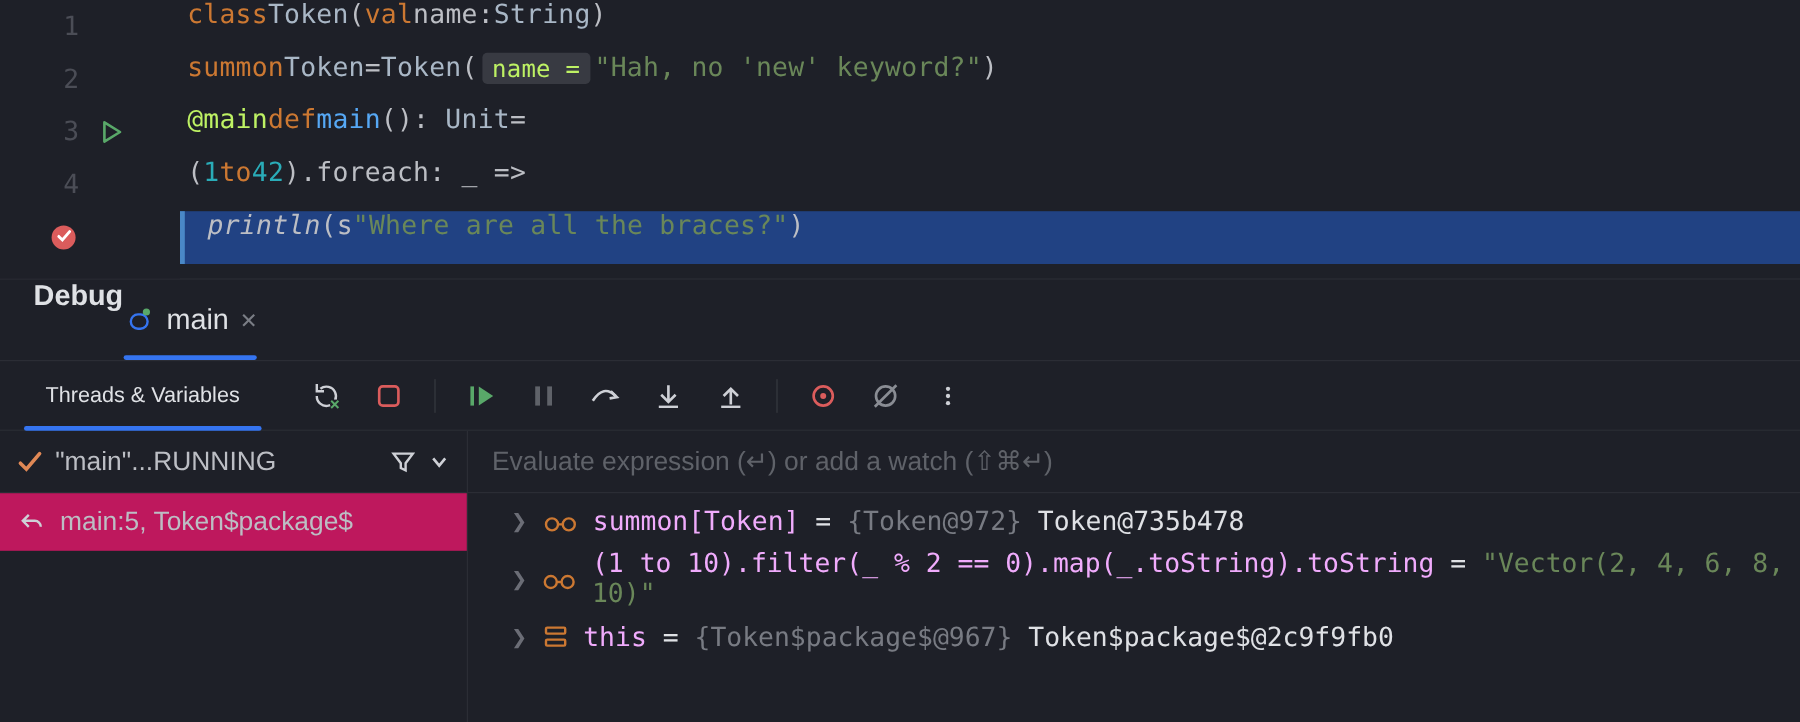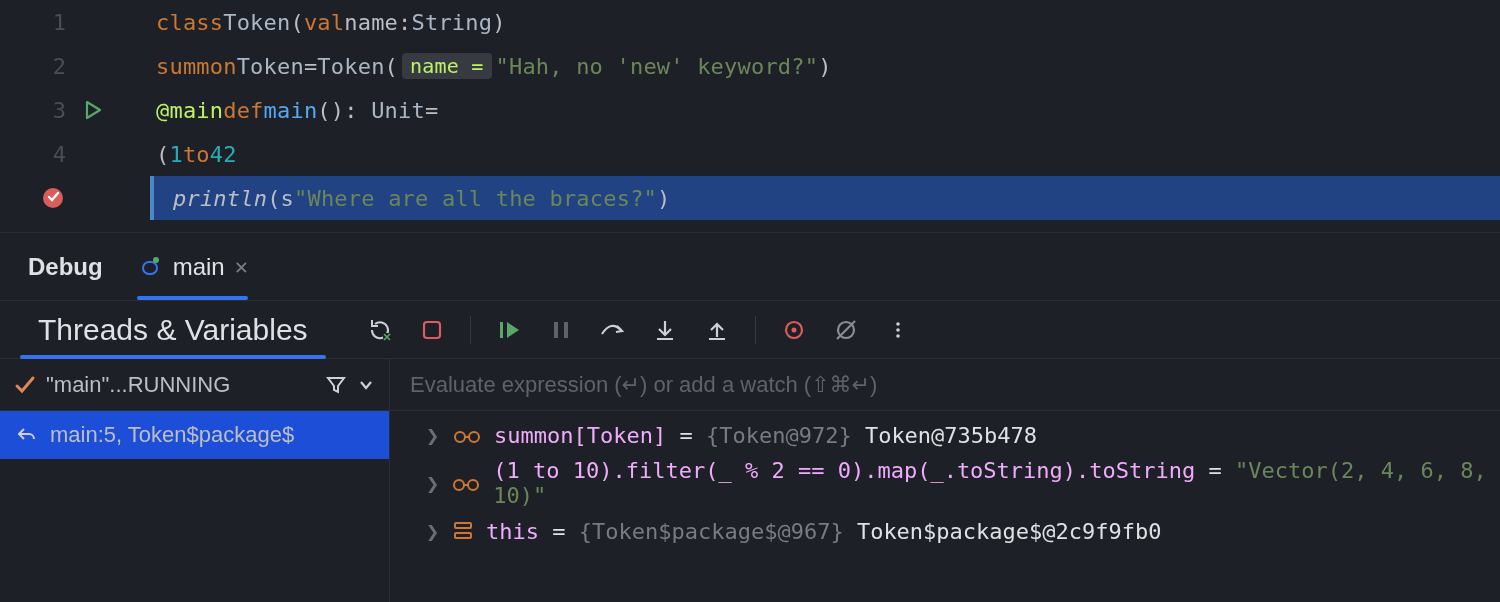--- a/index.html
+++ b/index.html
@@ -8,53 +8,53 @@
   background:#1e2028; color:#bcbec4;
   font-family:'Menlo','Consolas',monospace; font-size:22px;
 }
 
 .editor { display:flex; height:232px; }
 .gutter { width:150px; background:#1e2028; }
 .gline { display:flex; align-items:center; height:44px; }
 .lnum { width:76px; text-align:right; color:#4b4d56; font-size:22px; padding-right:10px; }
 .gicon { width:34px; display:flex; justify-content:center; align-items:center; }
 .code { flex:1; position:relative; }
-.cline { height:44px; display:flex; align-items:center; padding-left:6px; white-space:pre; font-size:22px; letter-spacing:0.2px; }
+.cline { height:44px; display:flex; align-items:flex-start; padding-left:6px; white-space:pre; font-size:22px; letter-spacing:0.2px; }
 .cline.hl { background:#214283; border-left:4px solid #4a88c7; padding-left:19px; }
 
 .kw { color:#cc7832; }
 .type { color:#a9b7c6; }
 .fn { color:#56a8f5; }
 .param { color:#bcbec4; }
 .num { color:#2aacb8; }
 .str { color:#6a8759; }
 .ann { color:#bef264; }
 .it { font-style:italic; }
 .hint { background:#383a42; color:#bef264; border-radius:4px; padding:1px 8px; margin:0 4px; font-size:20px; }
 
-.dbgtabs { height:68px; display:flex; align-items:center; background:#1e2028; padding-left:28px; gap:34px; border-top:1px solid #2b2d35; }
+.dbgtabs { height:68px; display:flex; align-items:flex-start; background:#1e2028; padding-left:28px; border-top:1px solid #2b2d35; }
 .dbg-title { font-family:-apple-system,'Segoe UI',sans-serif; font-size:24px; font-weight:700; color:#dfe1e5; }
 .dbg-tab { display:flex; align-items:center; gap:10px; position:relative; height:100%; }
 .dbg-tab.active::after { content:""; position:absolute; left:0; right:0; bottom:0; height:4px; background:#3574f0; border-radius:2px; }
 .dbg-tab-label { font-family:-apple-system,sans-serif; font-size:24px; color:#dfe1e5; }
 .close-x { color:#7a7d85; font-size:22px; }
 
 .toolbar { height:58px; display:flex; align-items:center; background:#1e2028; padding-left:20px; border-top:1px solid #2b2d35; }
-.tb-tab { font-family:-apple-system,sans-serif; font-size:30px; color:#dfe1e5; padding:0 18px; height:100%; display:flex; align-items:center; position:relative; }
+.tb-tab { font-family:-apple-system,sans-serif; font-size:18px; color:#dfe1e5; padding:0 18px; height:100%; display:flex; align-items:center; position:relative; }
 .tb-tab.active::after { content:""; position:absolute; left:0; right:0; bottom:-1px; height:4px; background:#3574f0; border-radius:2px; }
 .tb-icons { display:flex; align-items:center; gap:24px; margin-left:40px; }
 .tb-icons .sep { width:1px; height:28px; background:#383a42; }
 .ic { width:28px; height:28px; display:flex; align-items:center; justify-content:center; }
 
 .split { display:flex; height:244px; border-top:1px solid #2b2d35; }
 .left { width:390px; border-right:1px solid #2b2d35; }
 .status-row { height:52px; display:flex; align-items:center; padding:0 14px; gap:10px; border-bottom:1px solid #2b2d35; font-family:-apple-system,sans-serif; font-size:22px; }
 .status-row .spacer { flex:1; }
 .frame { height:48px; display:flex; align-items:center; padding:0 16px; gap:12px; font-family:-apple-system,sans-serif; font-size:22px; color:#bcbec4; }
-.frame.sel { background:#1d4ed8; }
+.frame.sel { background:#be185d; }
 .right { flex:1; }
 .eval { height:52px; display:flex; align-items:center; padding:0 20px; color:#5f6269; font-family:-apple-system,sans-serif; font-size:22px; border-bottom:1px solid #2b2d35; }
 .vrow { height:48px; display:flex; align-items:center; padding-left:36px; gap:12px; font-size:22px; }
 .chev { color:#6b6d76; width:14px; }
 .orange { color:#f0abfc; }
 .gray { color:#787b83; }
 .white { color:#dfe1e5; }
 .green { color:#6a8759; }
 
 svg { display:block; }
@@ -91,21 +91,21 @@
             <circle cx="13" cy="13" r="10" fill="#db5c5c"></circle>
             <path d="M9 12 l3 3 l6 -7" stroke="#fff" stroke-width="2.4" fill="none" stroke-linecap="round"></path>
           </svg>
       </div>
     </div>
   </div>
   <div class="code">
     <div class="cline"><span class="kw">class</span> <span class="type">Token</span>(<span class="kw">val</span> <span class="param">name</span><span>:</span> <span class="type">String</span>)</div>
     <div class="cline"><span class="kw">summon</span> <span class="type">Token</span> <span>=</span> <span class="type">Token</span>(<span class="hint">name =</span><span class="str">"Hah, no 'new' keyword?"</span>)</div>
     <div class="cline"><span class="ann">@main</span> <span class="kw">def</span> <span class="fn">main</span>(): <span class="type">Unit</span> <span>=</span></div>
-    <div class="cline">  <span>(</span><span class="num">1</span> <span class="kw">to</span> <span class="num">42</span></div>
+    <div class="cline">  <span>(</span><span class="num">1</span> <span class="kw">to</span> <span class="num">42</span><span>).foreach: _ =&gt;</span></div>
     <div class="cline hl">    <span class="it">println</span><span>(s</span><span class="str">"Where are all the braces?"</span><span>)</span></div>
   </div>
 </div>
 
 <div class="dbgtabs">
   <div class="dbg-title">Debug</div>
   <div class="dbg-tab active">
     <span>
       <svg width="26" height="26" viewBox="0 0 26 26">
           <rect x="6" y="8" width="14" height="12" rx="6" fill="none" stroke="#3574f0" stroke-width="2"></rect>

